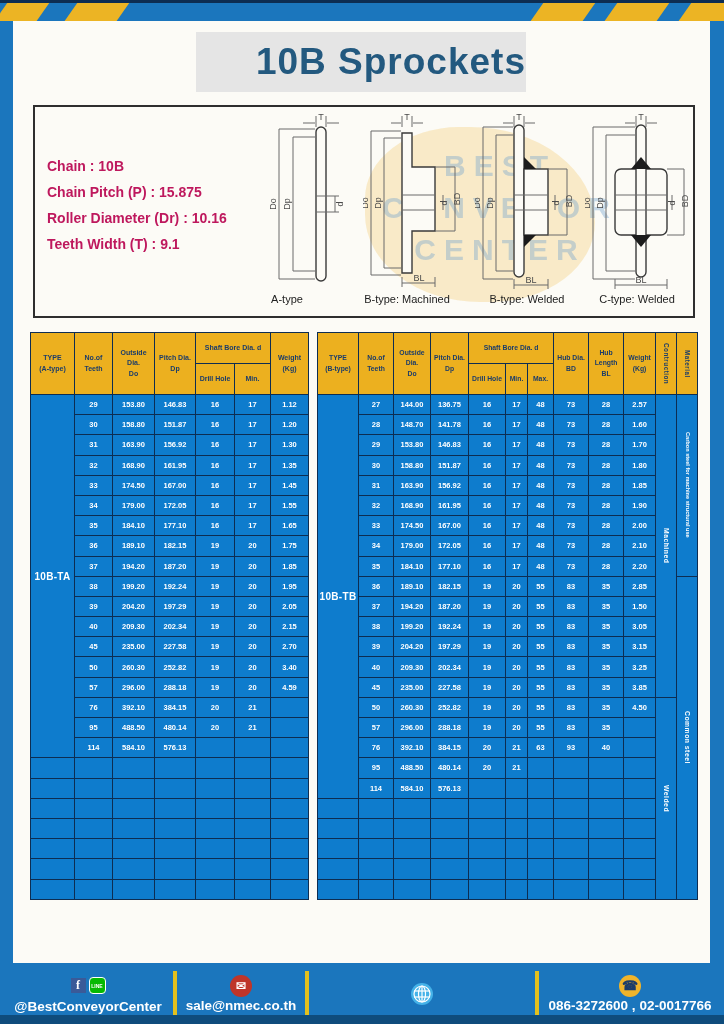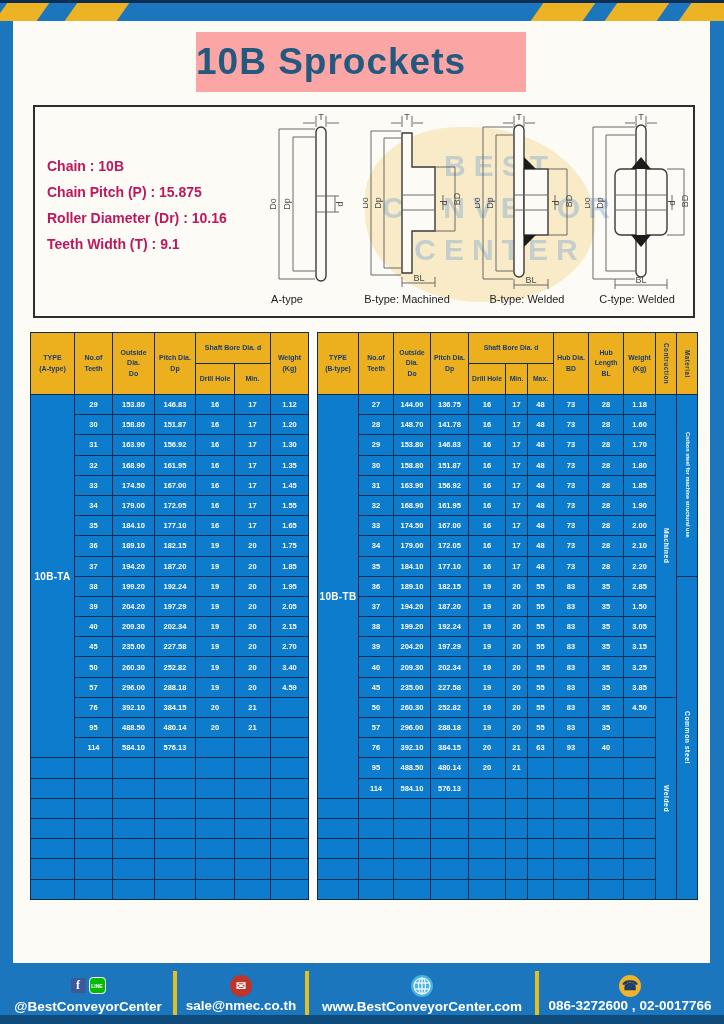--- a/index.html
+++ b/index.html
@@ -15,22 +15,22 @@
   .stripe { position:absolute; top:0; height:21px; background:#ecb424; transform:skewX(-35deg); z-index:4; }
   .page-white {
     position:absolute; left:13px; top:21px; width:697px; height:942px;
     background:#fcfbf6; z-index:1;
   }
   .bottom-edge { position:absolute; left:0; bottom:0; width:724px; height:9px; background:#0f4c7c; z-index:5;}
 
   
   .banner {
     position:absolute; left:196px; top:32px; width:330px; height:60px;
-    background:#fca5a5; z-index:2;
-    display:flex; align-items:center; justify-content:flex-start;
+    background:#e5e5e5; z-index:2;
+    display:flex; align-items:center; justify-content:flex-end;
   }
   .banner h1 { font-size:37px; color:#23597f; letter-spacing:1px; }
 
   
   .diagram-box {
     position:absolute; left:33px; top:105px; width:662px; height:213px;
     background:#fcfbf6; border:2px solid #2e2e2e; z-index:2; overflow:hidden;
   }
   .specs { position:absolute; left:12px; top:46px; z-index:3; }
   .specs div { font-size:14px; color:#be185d; line-height:26px; white-space:nowrap; }
@@ -562,21 +562,21 @@
         <tr>
           <td class="type-cell" rowspan="20">10B-TB</td>
           <td>27</td>
           <td>144.00</td>
           <td>136.75</td>
           <td>16</td>
           <td>17</td>
           <td>48</td>
           <td>73</td>
           <td>28</td>
-          <td>1.18</td>
+          <td>2.57</td>
           <td class="vcell" rowspan="15">Machined</td>
           <td class="vcell vcell-long" rowspan="9">Carbon steel for  machine structural use</td>
         </tr>
         <tr>
           <td>28</td>
           <td>148.70</td>
           <td>141.78</td>
           <td>16</td>
           <td>17</td>
           <td>48</td>
@@ -870,21 +870,20 @@
   <div class="fsep"></div>
   <div class="fgroup fg3">
     <svg width="24" height="24" viewBox="0 0 24 24">
       <circle cx="12" cy="12" r="11" fill="#45b2e8"></circle>
       <circle cx="12" cy="12" r="8" fill="none" stroke="#fff" stroke-width="1.2"></circle>
       <ellipse cx="12" cy="12" rx="3.5" ry="8" fill="none" stroke="#fff" stroke-width="1.2"></ellipse>
       <line x1="4" y1="9" x2="20" y2="9" stroke="#fff" stroke-width="1.2"></line>
       <line x1="4" y1="15" x2="20" y2="15" stroke="#fff" stroke-width="1.2"></line>
       <line x1="12" y1="4" x2="12" y2="20" stroke="#fff" stroke-width="1.2"></line>
     </svg>
-    <div class="ftext">www.BestConveyorCenter.com</div>
   </div>
   <div class="fsep"></div>
   <div class="fgroup fg4">
     <span class="icon-phone">
         <span>☎</span>
       </span>
     <div class="ftext">086-3272600 , 02-0017766</div>
   </div>
 </div>
 

